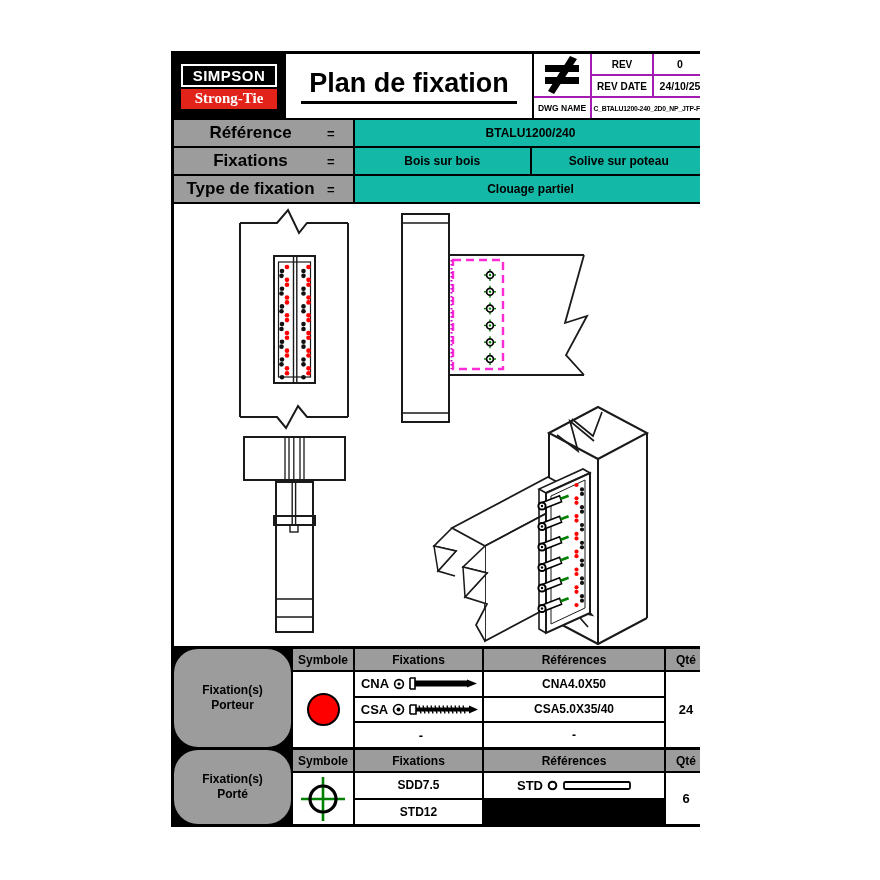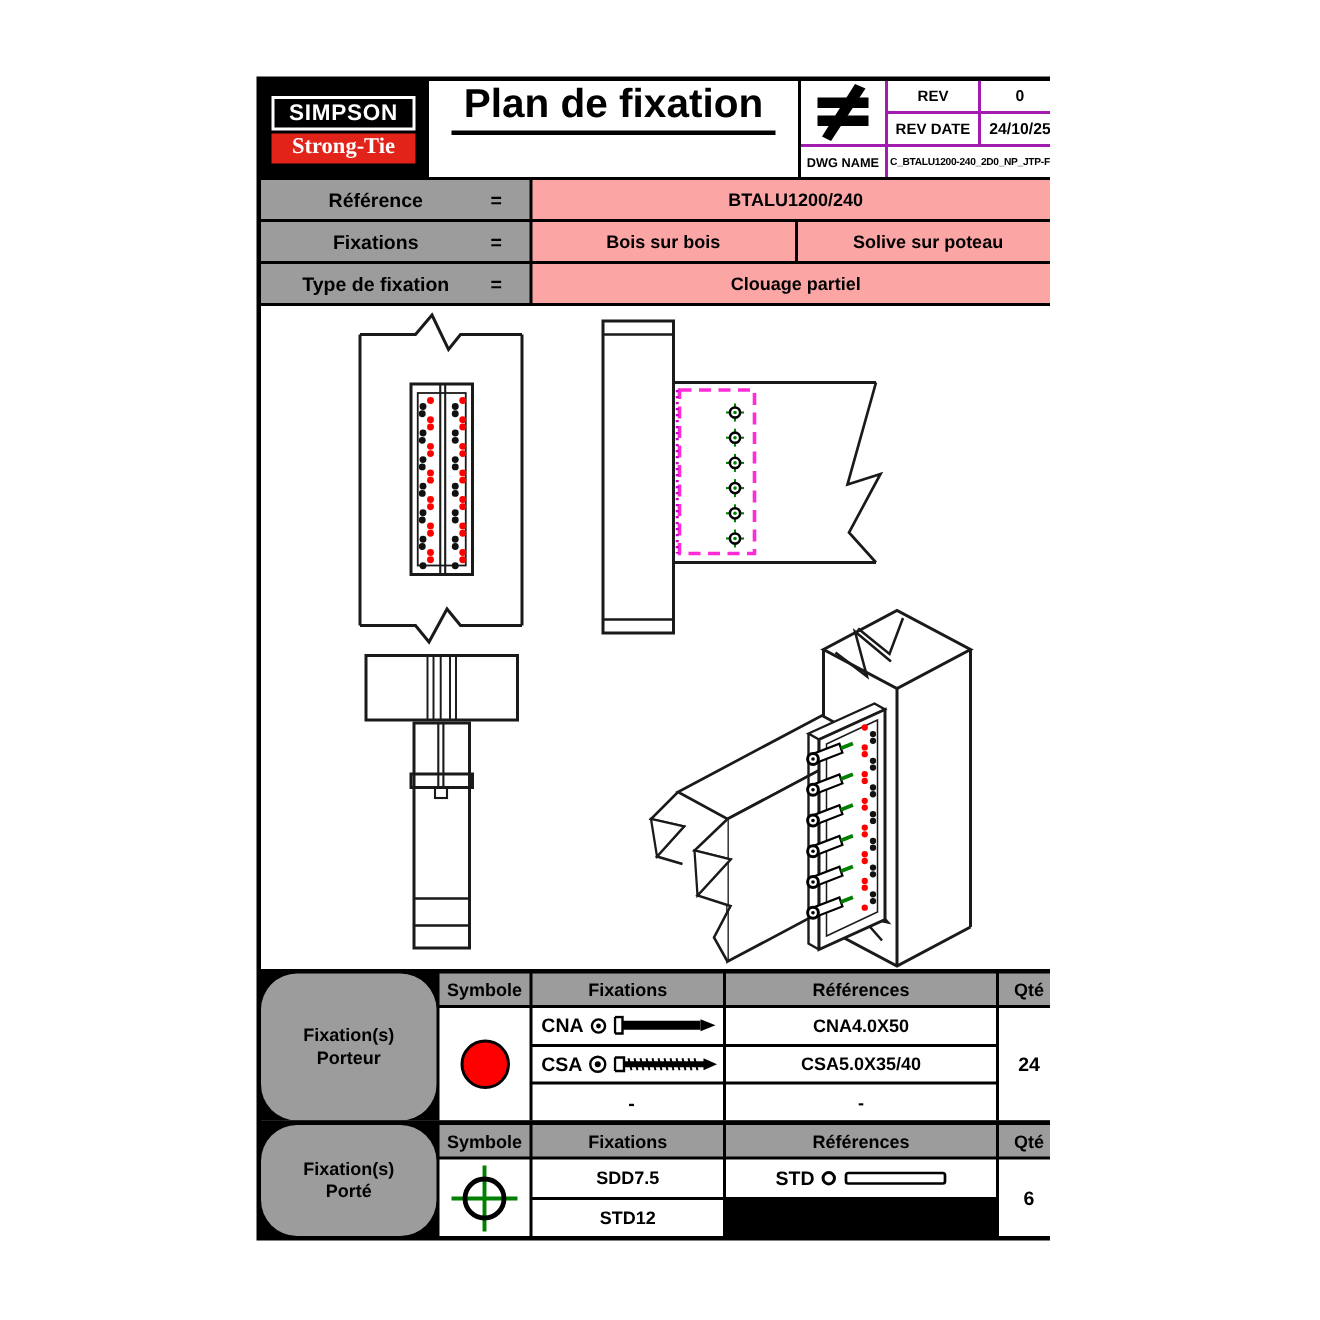--- a/index.html
+++ b/index.html
@@ -6,39 +6,39 @@
   *{box-sizing:border-box;}
   body{font-family:"Liberation Sans","DejaVu Sans",sans-serif;color:#000;}
   .page{position:relative;width:700px;height:880px;background:#fff;overflow:hidden;}
   .frame{position:absolute;left:171px;top:51px;width:538px;height:776px;border:3px solid #000;background:#fff;display:flex;flex-direction:column;}
 
   
   .hdr{height:64px;display:flex;flex:0 0 auto;}
   .logo-cell{width:110px;background:#000;padding:5px 7px;display:flex;flex-direction:column;justify-content:center;}
   .logo-simpson{border:2px solid #fff;background:#000;color:#fff;font-weight:bold;font-size:15px;text-align:center;padding:1px 0;letter-spacing:.5px;}
   .logo-strongtie{background:#e2231a;color:#ffffff;font-family:"Liberation Serif","DejaVu Serif",serif;font-weight:bold;font-size:15px;text-align:center;padding:1px 0 2px;margin-top:2px;}
-  .title-cell{flex:1;display:flex;align-items:flex-start;justify-content:center;border-left:2px solid #000;}
+  .title-cell{flex:1;display:flex;align-items:center;justify-content:center;border-left:2px solid #000;}
   .title-text{font-size:27px;font-weight:bold;border-bottom:3px solid #000;padding:0 8px 2px;}
   .rev-block{width:174px;border-left:2px solid #000;display:grid;grid-template-columns:56px 60px 1fr;grid-template-rows:1fr 1fr 1fr;gap:2px;background:#a21caf;}
   .rev-block>div{background:#fff;display:flex;align-items:center;justify-content:center;}
   .neq-cell{grid-row:1/3;grid-column:1;}
   .rev-lab{font-size:10px;font-weight:bold;}
   .rev-val{font-size:10.5px;font-weight:bold;}
   .dwg-lab{font-size:8.5px;font-weight:bold;}
   .dwg-val{grid-column:2/4;font-size:6.8px;font-weight:bold;letter-spacing:-.2px;}
 
   
   .info{flex:0 0 auto;display:grid;grid-template-rows:repeat(3,26px);gap:2px;background:#000;border-top:2px solid #000;}
   .info-row{display:grid;gap:2px;background:#000;}
   .info-row.r1{grid-template-columns:179px 1fr;}
   .info-row.r2{grid-template-columns:179px 1fr 1fr;}
   .lab-cell{background:#9c9c9c;display:flex;align-items:center;}
-  .lab-cell .lab{flex:1;text-align:center;font-size:13px;font-weight:bold;}
+  .lab-cell .lab{flex:1;text-align:center;font-size:17px;font-weight:bold;}
   .lab-cell .eq{width:26px;text-align:left;font-size:13px;font-weight:bold;}
-  .val-cell{background:#fca5a5;display:flex;align-items:center;justify-content:center;font-size:12px;font-weight:bold;text-align:right;}
+  .val-cell{background:#14b8a6;display:flex;align-items:center;justify-content:center;font-size:12px;font-weight:bold;text-align:right;}
 
   
   .draw-area{flex:1 1 auto;background:#fff;border-top:2px solid #000;position:relative;}
   .draw-area svg{position:absolute;left:0;top:0;width:100%;height:100%;}
 
   
   .fixtab{flex:0 0 auto;display:grid;gap:2px;background:#000;border-top:3px solid #000;}
   .fixtab.t1{grid-template-columns:117px 60px 127px 1fr 40px;grid-template-rows:21px 1fr 1fr 1fr;height:101px;}
   .fixtab.t2{grid-template-columns:117px 60px 127px 1fr 40px;grid-template-rows:21px 1fr 1fr;height:77px;}
   .fixtab>div{background:#fff;display:flex;align-items:center;justify-content:center;}

